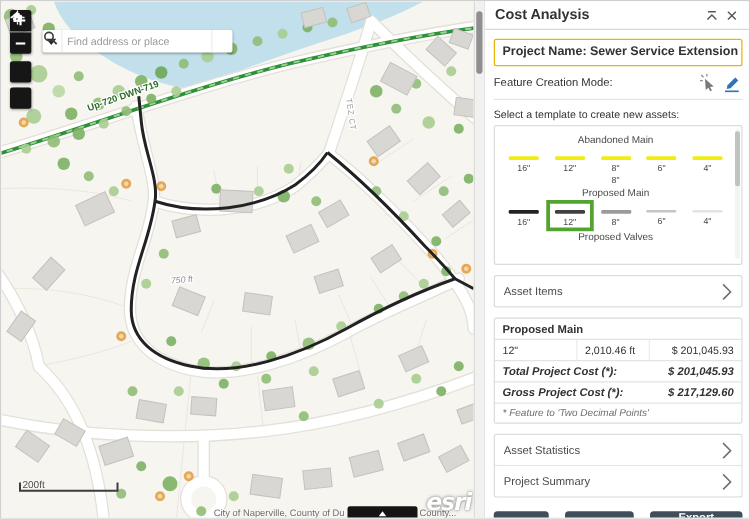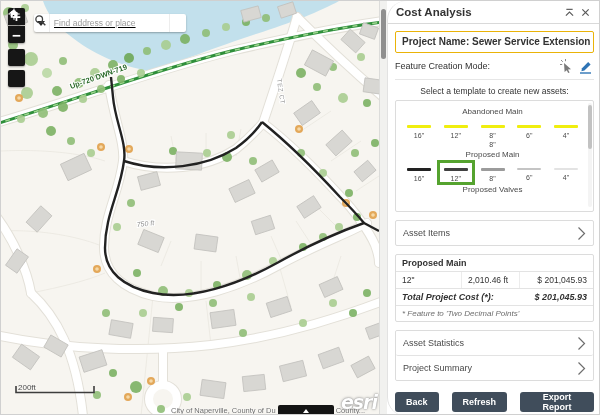--- a/index.html
+++ b/index.html
@@ -7,50 +7,50 @@
   
   .map{position:absolute;left:0;top:0;width:378px;height:415px;overflow:hidden;background:#f7f5f0;}
   .map svg{position:absolute;left:0;top:0;}
   .nav{position:absolute;left:7px;top:7px;width:17px;}
   .navbtn{width:17px;height:17px;background:#161616;border-radius:2px;color:#fff;display:flex;align-items:center;justify-content:center;
     box-shadow:0 1px 2px rgba(0,0,0,.35);cursor:pointer;box-sizing:border-box;}
   .navbtn.zin{border-radius:2px 2px 0 0;margin-bottom:1px;}
   .navbtn.zout{border-radius:0 0 2px 2px;margin-bottom:6px;}
   .navbtn.home{margin-bottom:4px;}
   .pm{font-size:14px;font-weight:bold;line-height:1;font-family:"DejaVu Sans Mono",monospace;}
-  .searchbar{position:absolute;left:33px;top:13px;width:152px;height:18px;background:#fff;border-radius:2px;
-    box-shadow:0 1px 2px rgba(0,0,0,.3);display:flex;align-items:stretch;text-decoration:underline;}
+  .searchbar{position:absolute;left:33px;top:23px;width:152px;height:18px;background:#fff;border-radius:2px;
+    box-shadow:0 1px 2px rgba(0,0,0,.3);display:flex;align-items:stretch;}
   .dd{width:21px;display:flex;align-items:center;justify-content:center;border-right:1px solid #ededed;cursor:pointer;}
   .caret{width:0;height:0;border-left:4px solid transparent;border-right:4px solid transparent;border-top:5px solid #2b2b2b;}
   .searchinput{flex:1;border:0;outline:0;font-size:8.5px;color:#555;padding:0 4px;background:transparent;font-family:"Liberation Sans",sans-serif;}
   .searchinput::placeholder{color:#9a9a9a;}
   .sbtn{width:23px;display:flex;align-items:center;justify-content:center;border-left:1px solid #ededed;cursor:pointer;}
   .scalebar{position:absolute;left:14px;top:382px;display:flex;align-items:flex-end;}
   .scalelabel{font-size:8px;color:#4c4c4c;margin-left:3px;text-shadow:0 0 2px #fff;}
   .attrib{position:absolute;left:170px;top:404px;display:flex;align-items:center;font-size:7.5px;color:#6e6e6e;white-space:nowrap;
     text-shadow:0 0 2px #fff,0 0 2px #fff;}
   .attrib-widget{width:56px;height:11px;background:#141414;border-radius:2px;margin:0 2px;display:flex;align-items:center;justify-content:center;cursor:pointer;}
   .attrib-widget .up{width:0;height:0;border-left:3px solid transparent;border-right:3px solid transparent;border-bottom:4px solid #fff;}
   .esri{position:absolute;right:-2px;top:390px;font-family:"DejaVu Sans",sans-serif;font-style:italic;font-weight:bold;font-size:19px;color:#fff;
     letter-spacing:-1px;text-shadow:0 0 3px #8a8a8a,0 0 1px #8a8a8a;padding-right:4px;}
   
   .gutter{position:absolute;left:378px;top:0;width:8px;height:415px;background:#f1f1ef;border-left:1px solid #dcdcda;box-sizing:border-box;}
   .gutter .thumb{position:absolute;left:1px;top:8px;width:5px;height:50px;background:#8f8f8f;border-radius:3px;cursor:pointer;}
   
-  .panel{position:absolute;left:386px;top:0;width:214px;height:415px;background:#fff;box-sizing:border-box;border-left:1px solid #e2e2e2;border-radius:19px;}
+  .panel{position:absolute;left:386px;top:0;width:214px;height:415px;background:#fff;box-sizing:border-box;border-left:1px solid #e2e2e2;}
   .phead{height:22px;display:flex;align-items:center;padding:0 8px;border-bottom:1px solid #d9d9d9;}
   .ptitle{font-size:11.5px;font-weight:bold;color:#323232;flex:1;}
   .hicon{width:16px;height:14px;display:flex;align-items:center;justify-content:center;cursor:pointer;color:#595959;}
   .pbody{padding:7px 7px 0 7px;}
   .projectbox{border:1px solid #eab308;border-radius:2px;height:20px;line-height:20px;padding:0 6px;font-size:10px;font-weight:bold;color:#323232;
     white-space:nowrap;overflow:hidden;}
   .moderow{display:flex;align-items:center;height:26px;border-bottom:1px solid #e6e6e6;}
   .modelabel{flex:1;font-size:9px;color:#323232;}
   .micon{width:18px;height:16px;display:flex;align-items:center;justify-content:center;cursor:pointer;}
-  .instruction{font-size:8.5px;color:#323232;margin:6px 0 4px 0;text-align:center;}
+  .instruction{font-size:8.5px;color:#323232;margin:6px 0 4px 0;}
   .gallery{position:relative;border:1px solid #dcdcdc;border-radius:2px;height:110px;overflow:hidden;}
   .gcontent{padding:4px 8px 0 4px;}
   .gtitle{text-align:center;font-size:8px;color:#4a4a4a;margin:2px 0 3px 0;}
   .grow{display:flex;justify-content:space-between;padding:0 2px;}
   .gitem{width:34px;display:flex;flex-direction:column;align-items:center;cursor:pointer;padding:3px 0 1px 0;box-sizing:border-box;}
   .gitem.hl{outline:3px solid #55a32f;outline-offset:-1px;}
   .swatch{width:24px;border-radius:1px;margin:3px 0 4px 0;}
   .glabel{font-size:7px;color:#4a4a4a;}
   .gextra{text-align:center;font-size:7px;color:#4a4a4a;margin:1px 0 2px 0;}
   .gscroll{position:absolute;right:1px;top:2px;width:4px;height:104px;background:#f4f4f4;border-radius:2px;}
@@ -511,20 +511,24 @@
               <div>12"</div>
               <div>2,010.46 ft</div>
               <div>$ 201,045.93</div>
             </div>
           </div>
         <div id="cost-totals">
             <div class="totrow">
               <div class="tl">Total Project Cost (*):</div>
               <div class="tv">$ 201,045.93</div>
             </div>
+            <div class="totrow">
+              <div class="tl">Gross Project Cost (*):</div>
+              <div class="tv">$ 217,129.60</div>
+            </div>
           </div>
         <div class="footnote">* Feature to 'Two Decimal Points'</div>
       </div>
 
       <div class="duo">
         <div class="expander">
           <span class="xlabel">Asset Statistics</span>
           <svg class="chev" width="9" height="15" viewBox="0 0 9 15">
             <path d="M1.5,1.5 L7.5,7.5 L1.5,13.5" fill="none" stroke="#6e6e6e" stroke-width="1.2"></path>
           </svg>

